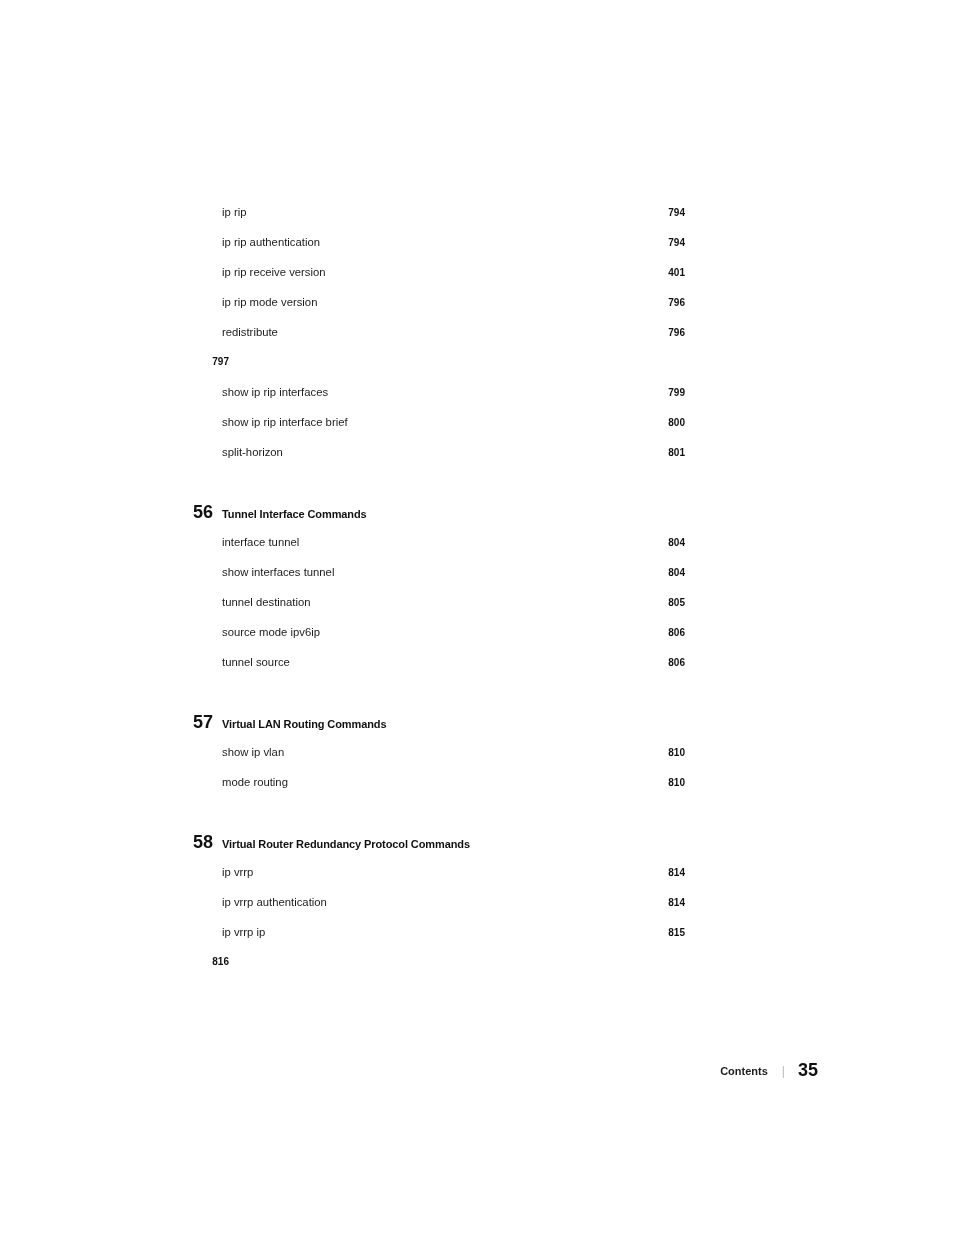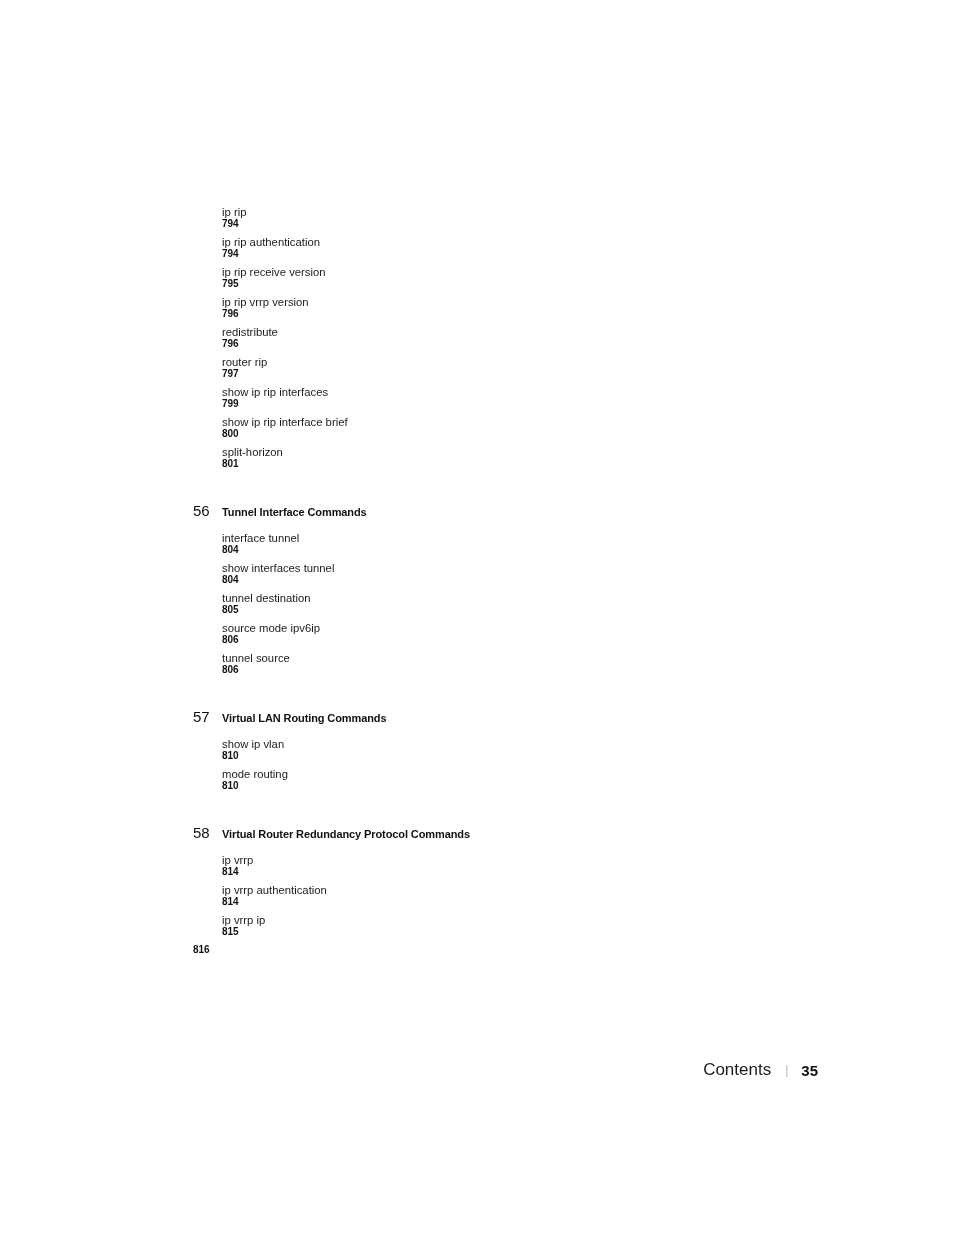--- a/index.html
+++ b/index.html
@@ -35,40 +35,39 @@
     display: flex;
     align-items: baseline;
     font-weight: bold;
     font-size: 15.5px;
     letter-spacing: -0.1px;
     color: #111111;
   }
   .chapter-num {
     width: 29px;
     flex: 0 0 29px;
-    font-weight: normal;
-    font-size: 15px;
+    font-weight: bold;
+    font-size: 18px;
   }
   .chapter-title {
     flex: 1 1 auto;
     font-weight: bold;
     font-size: 11px;
     white-space: nowrap;
   }
   .gap-before-chapter { height: 26px; }
   .gap-after-chapter  { height: 13px; }
 
   
   .entry {
     display: flex;
     align-items: baseline;
     height: 30px;
     font-size: 11.3px;
     color: #1c1c1c;
-    flex-direction: column;
   }
   .entry-label {
     margin-left: 29px;
     flex: 1 1 auto;
     white-space: nowrap;
   }
   .entry-page {
     flex: 0 0 36px;
     text-align: right;
     font-weight: bold;
@@ -80,32 +79,33 @@
   .footer {
     position: absolute;
     left: 0;
     top: 1060px;
     width: 818px;
     display: flex;
     justify-content: flex-end;
     align-items: center;
   }
   .footer-label {
-    font-size: 17px;
+    font-size: 11px;
     color: #1c1c1c;
+    font-weight: bold;
   }
   .footer-sep {
     margin: 0 13px 0 14px;
     color: #b9b9b9;
     font-size: 12px;
     line-height: 1;
   }
   .footer-pageno {
     font-weight: bold;
-    font-size: 15px;
+    font-size: 18px;
     color: #111111;
   }
 </style>
 </head>
 <body>
 
 <div class="page">
 
   <div class="toc-body">
 
@@ -113,32 +113,31 @@
       <div class="entry">
         <span class="entry-label">ip rip</span>
         <span class="entry-page">794</span>
       </div>
       <div class="entry">
         <span class="entry-label">ip rip authentication</span>
         <span class="entry-page">794</span>
       </div>
       <div class="entry">
         <span class="entry-label">ip rip receive version</span>
-        <span class="entry-page">795</span>
-      </div>
-      <div class="entry">
-        <span class="entry-label">ip rip vrrp version</span>
+        <span class="entry-page">401</span>
+      </div>
+      <div class="entry">
+        <span class="entry-label">ip rip mode version</span>
         <span class="entry-page">796</span>
       </div>
       <div class="entry">
         <span class="entry-label">redistribute</span>
         <span class="entry-page">796</span>
       </div>
       <div class="entry">
-        <span class="entry-label">router rip</span>
         <span class="entry-page">797</span>
       </div>
       <div class="entry">
         <span class="entry-label">show ip rip interfaces</span>
         <span class="entry-page">799</span>
       </div>
       <div class="entry">
         <span class="entry-label">show ip rip interface brief</span>
         <span class="entry-page">800</span>
       </div>

